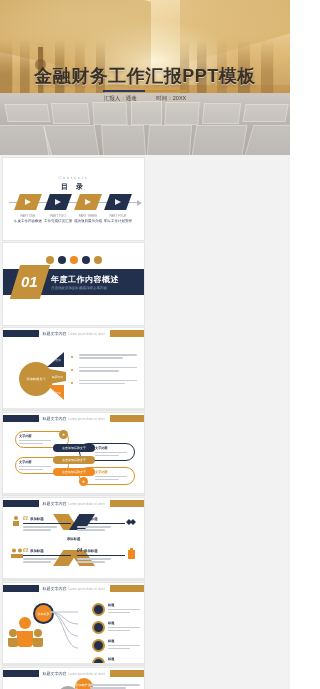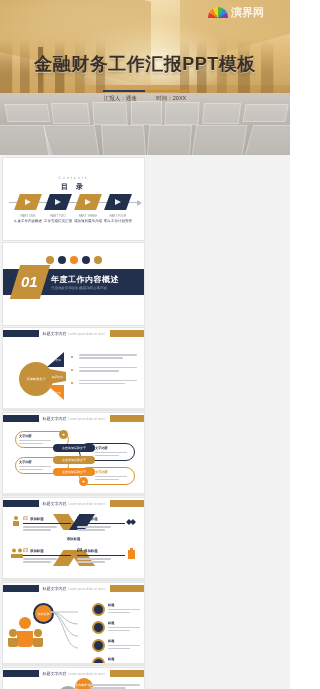--- a/index.html
+++ b/index.html
@@ -41,21 +41,21 @@
         transform:skewY(-16deg);}
   .hero-plaza{position:absolute;left:0;right:0;bottom:0;height:40%;
         background:linear-gradient(180deg,#cdc8c1 0%,#bdb8b1 35%,#aeaaa4 100%);}
   .tile{position:absolute;background:rgba(255,255,255,.18);border:1px solid rgba(255,255,255,.30);}
   .hero-logo{position:absolute;right:4px;top:3px;width:78px;height:18px;display:flex;align-items:center;gap:3px;}
   .fan{width:20px;height:11px;border-radius:11px 11px 0 0;
        background:conic-gradient(from 270deg at 50% 100%,
          #e23b2e 0deg 30deg,#f08a1e 30deg 60deg,#f3d515 60deg 90deg,
          #46b34a 90deg 120deg,#2d8bd6 120deg 150deg,#7a3fa8 150deg 180deg);}
   .logo-text{font-size:11px;font-weight:bold;color:rgba(255,255,255,.82);letter-spacing:0px;}
-  .hero-title{position:absolute;left:0;right:0;top:52px;text-align:center;
+  .hero-title{position:absolute;left:0;right:0;top:64px;text-align:center;
       font-size:18px;font-weight:bold;letter-spacing:.5px;color:#3b3025;
       text-shadow:0 1px 0 rgba(255,255,255,.55),0 2px 3px rgba(90,60,20,.35);}
   .hero-sub{position:absolute;left:0;right:0;top:76px;text-align:center;
       font-size:8.5px;font-weight:bold;color:#4a3a28;letter-spacing:.2px;}
   .hero-rule{position:absolute;left:50%;top:90px;transform:translateX(-50%);width:84px;height:2px;
       background:linear-gradient(90deg,#2b3b5c 0 50%,#c79235 50% 100%);}
   .hero-meta{position:absolute;left:0;right:0;top:95px;text-align:center;font-size:5.5px;color:#4d3e2c;}
   .hero-meta span{margin:0 9px;}
 
   
@@ -158,24 +158,20 @@
       <div class="tile" style="left:70%;top:16%;width:12%;height:30%;transform:skewX(-6deg);"></div>
       <div class="tile" style="left:84%;top:18%;width:14%;height:26%;transform:skewX(-10deg);"></div>
       <div class="tile" style="left:-4%;top:52%;width:20%;height:46%;transform:skewX(16deg);"></div>
       <div class="tile" style="left:16%;top:52%;width:17%;height:46%;transform:skewX(9deg);"></div>
       <div class="tile" style="left:35%;top:52%;width:14%;height:46%;transform:skewX(4deg);"></div>
       <div class="tile" style="left:51%;top:52%;width:14%;height:46%;transform:skewX(-4deg);"></div>
       <div class="tile" style="left:67%;top:52%;width:17%;height:46%;transform:skewX(-9deg);"></div>
       <div class="tile" style="left:86%;top:52%;width:20%;height:46%;transform:skewX(-16deg);"></div>
     </div>
 
-    <div class="hero-logo">
-      <div class="fan"></div>
-      <div class="logo-text">演界网</div>
-    </div>
 
     <div class="hero-title">金融财务工作汇报PPT模板</div>
     <div class="hero-rule"></div>
     <div class="hero-meta">
       <span>汇报人：通途</span>
       <span>时间：20XX</span>
     </div>
   </div>
 
   <div class="grid">

